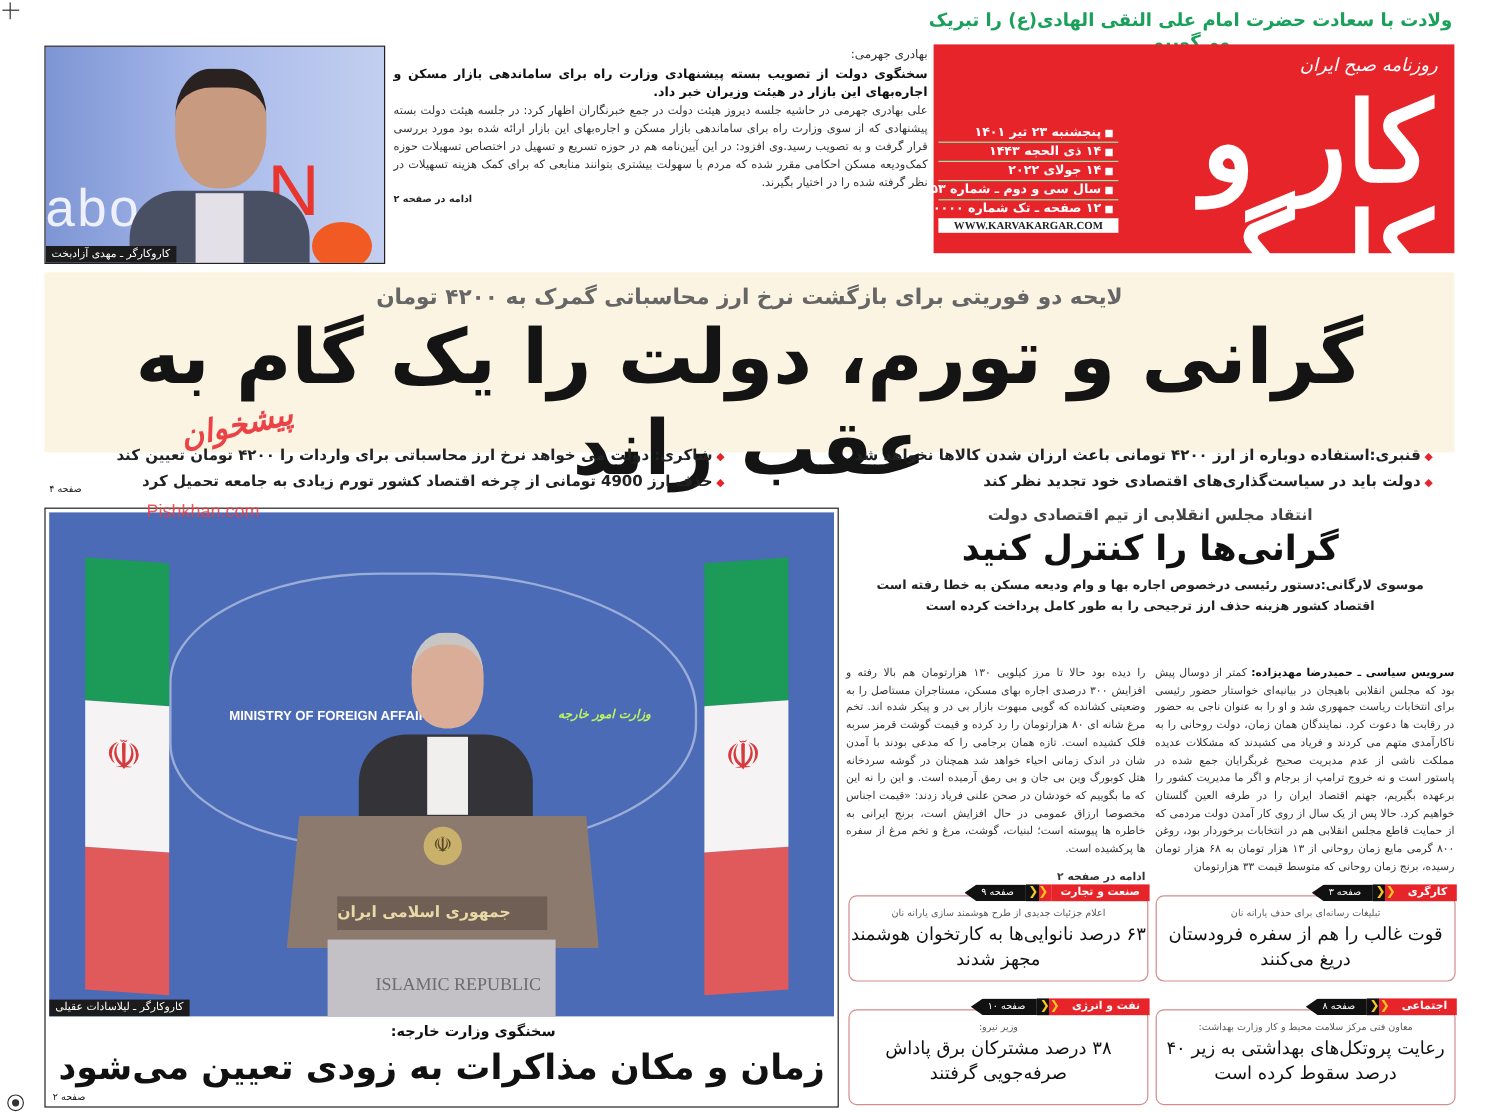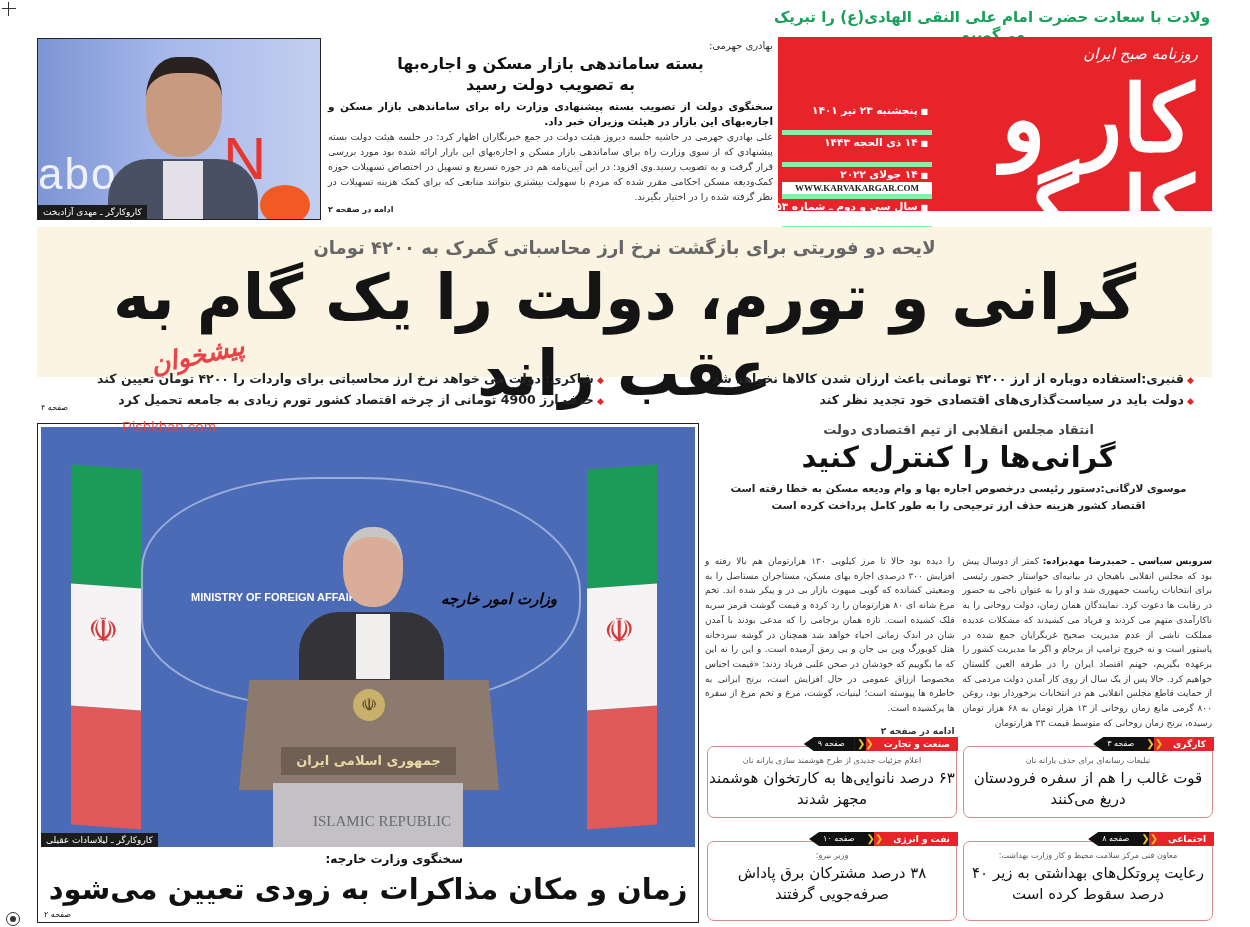--- a/index.html
+++ b/index.html
@@ -11,21 +11,21 @@
   .crosshair::after { content: ""; position: absolute; top: 6px; left: 0; width: 14px; height: 1px; background: #333; }
   .reg-mark { position: absolute; left: 6px; top: 912px; width: 14px; height: 14px; border: 1px solid #333; border-radius: 50%; }
   .reg-mark::after { content: ""; position: absolute; left: 3px; top: 3px; width: 6px; height: 6px; background: #333; border-radius: 50%; }
 
   
   .greeting { position: absolute; right: 38px; top: 8px; width: 440px; text-align: center; color: #19a05a; font-weight: bold; font-size: 15px; }
   .masthead { position: absolute; left: 778px; top: 37px; width: 434px; height: 174px; background: #e8242b; }
   .masthead .logo { position: absolute; right: 18px; top: 36px; color: #fff; font-family: "DejaVu Serif", serif; font-weight: bold; font-size: 92px; line-height: 1; letter-spacing: -4px; }
   .masthead .subtitle { position: absolute; right: 14px; top: 8px; color: #fff; font-family: "DejaVu Serif", serif; font-style: italic; font-size: 15px; }
   .masthead .info { position: absolute; left: 4px; top: 66px; width: 150px; }
-  .masthead .info div { color: #fff; font-size: 10.5px; font-weight: bold; border-bottom: 5px solid #86efac; padding: 1px 4px 14px; white-space: nowrap; }
+  .masthead .info div { color: #fff; font-size: 10.5px; font-weight: bold; border-bottom: 1px solid #86efac; padding: 1px 4px 2px; white-space: nowrap; }
   .masthead .info div::before { content: "■ "; font-size: 8px; }
   .masthead .website { position: absolute; left: 4px; bottom: 17px; width: 150px; background: #fff; color: #222; font-family: "Liberation Serif", serif; font-size: 9px; font-weight: bold; text-align: center; padding: 1px 0; direction: ltr; }
 
   
   .top-story { position: absolute; left: 328px; top: 40px; width: 445px; }
   .kicker-small { font-size: 10px; color: #333; }
   .top-title { text-align: center; font-weight: bold; font-size: 16px; line-height: 21px; margin-top: 2px; }
   .top-lead { font-weight: bold; font-size: 10.5px; line-height: 15px; margin-top: 4px; text-align: justify; }
   .top-body { font-size: 9.5px; line-height: 15px; color: #333; text-align: justify; }
   .cont { font-size: 8px; font-weight: bold; color: #222; position: absolute; left: 0; bottom: -10px; }
@@ -58,26 +58,26 @@
   .main-photo { position: absolute; left: 3px; top: 3px; width: 654px; height: 420px; overflow: hidden; background: #4b6bb6; }
   .flag { position: absolute; width: 70px; height: 360px; top: 40px; }
   .flag .g { height: 33%; background: #1c9a57; }
   .flag .w { height: 34%; background: #f6f3f4; position: relative; }
   .flag .w::after { content: "☫"; position: absolute; left: 17px; top: 24px; font-size: 34px; color: #d63a3d; }
   .flag .r { height: 33%; background: #e05a5c; }
   .flag.l { left: 30px; transform: skewY(4deg); }
   .flag.r2 { right: 38px; transform: skewY(-4deg); }
   .map { position: absolute; left: 100px; top: 50px; width: 440px; height: 230px; border: 2px solid rgba(220,228,245,.55); border-radius: 40% 50% 45% 38%; }
   .mofa-en { position: absolute; left: 150px; top: 165px; color: #fff; font-family: "Liberation Sans", sans-serif; font-weight: bold; font-size: 11px; line-height: 11px; direction: ltr; }
-  .mofa-fa { position: absolute; left: 400px; top: 163px; color: #000000; font-weight: bold; font-size: 15px; font-style: italic; }
+  .mofa-fa { position: absolute; left: 424px; top: 163px; color: #bef264; font-weight: bold; font-size: 10px; font-style: italic; }
   .speaker-head { position: absolute; left: 302px; top: 100px; width: 60px; height: 80px; background: #d9ad98; border-radius: 45%; border-top: 10px solid #c8c6c5; }
   .speaker-body { position: absolute; left: 258px; top: 185px; width: 145px; height: 90px; background: #333338; border-radius: 40px 40px 0 0; }
   .shirt { position: absolute; left: 315px; top: 187px; width: 34px; height: 65px; background: #f0efed; }
   .podium-top { position: absolute; left: 198px; top: 253px; width: 260px; height: 110px; background: #8c7a6e; clip-path: polygon(4% 0, 96% 0, 100% 100%, 0 100%); }
-  .podium-label { position: absolute; left: 240px; top: 320px; width: 175px; height: 28px; background: #6f5f55; color: #e8d9a6; text-align: center; font-size: 13px; line-height: 28px; font-weight: bold; }
+  .podium-label { position: absolute; left: 240px; top: 320px; width: 175px; height: 28px; background: #6f5f55; color: #e8d9a6; text-align: left; font-size: 13px; line-height: 28px; font-weight: bold; }
   .emblem { position: absolute; left: 312px; top: 262px; width: 32px; height: 32px; border-radius: 50%; background: #c9b06b; color: #5b4a2a; text-align: center; line-height: 32px; font-size: 18px; }
   .podium-base { position: absolute; left: 232px; top: 356px; width: 190px; height: 70px; background: #c3c1c6; }
   .podium-base span { position: absolute; left: 40px; top: 30px; font-family: "Liberation Serif", serif; font-size: 15px; color: #6b6b72; direction: ltr; }
   .caption-kicker { position: absolute; right: 235px; top: 428px; font-weight: bold; font-size: 12px; }
   .caption-title { position: absolute; width: 100%; text-align: center; top: 448px; font-weight: bold; font-size: 29px; }
   .page2 { position: absolute; left: 6px; top: 486px; font-size: 8px; }
 
   
   .article { position: absolute; left: 705px; top: 422px; width: 507px; }
   .art-kicker { text-align: center; font-weight: bold; color: #444; font-size: 13px; }
@@ -113,24 +113,20 @@
     <div>۱۴ ذی الحجه ۱۴۴۳</div>
     <div>۱۴ جولای ۲۰۲۲</div>
     <div>سال سی و دوم ـ شماره ۸۹۵۳</div>
     <div>۱۲ صفحه ـ تک شماره ۵۰۰۰۰ ریال</div>
   </div>
   <div class="website">WWW.KARVAKARGAR.COM</div>
 </div>
 
 <div class="top-story">
   <div class="kicker-small">بهادری جهرمی:</div>
-  <div class="top-title">
-    <div>بسته ساماندهی بازار مسکن و اجاره‌بها</div>
-    <div>به تصویب دولت رسید</div>
-  </div>
   <div class="top-lead">سخنگوی دولت از تصویب بسته پیشنهادی وزارت راه برای ساماندهی بازار مسکن و اجاره‌بهای این بازار در هیئت وزیران خبر داد.</div>
   <div class="top-body">علی بهادری جهرمی در حاشیه جلسه دیروز هیئت دولت در جمع خبرنگاران اظهار کرد: در جلسه هیئت دولت بسته پیشنهادی که از سوی وزارت راه برای ساماندهی بازار مسکن و اجاره‌بهای این بازار ارائه شده بود مورد بررسی قرار گرفت و به تصویب رسید.وی افزود: در این آیین‌نامه هم در حوزه تسریع و تسهیل در اختصاص تسهیلات حوزه کمک‌ودیعه مسکن احکامی مقرر شده که مردم با سهولت بیشتری بتوانند منابعی که برای کمک هزینه تسهیلات در نظر گرفته شده را در اختیار بگیرند.</div>
   <div class="cont">ادامه در صفحه ۲</div>
 </div>
 
 <div class="photo-top">
   <div class="bg-text">abo</div>
   <div class="bg-n">N</div>
   <div class="person">
     <div class="suit"></div>

